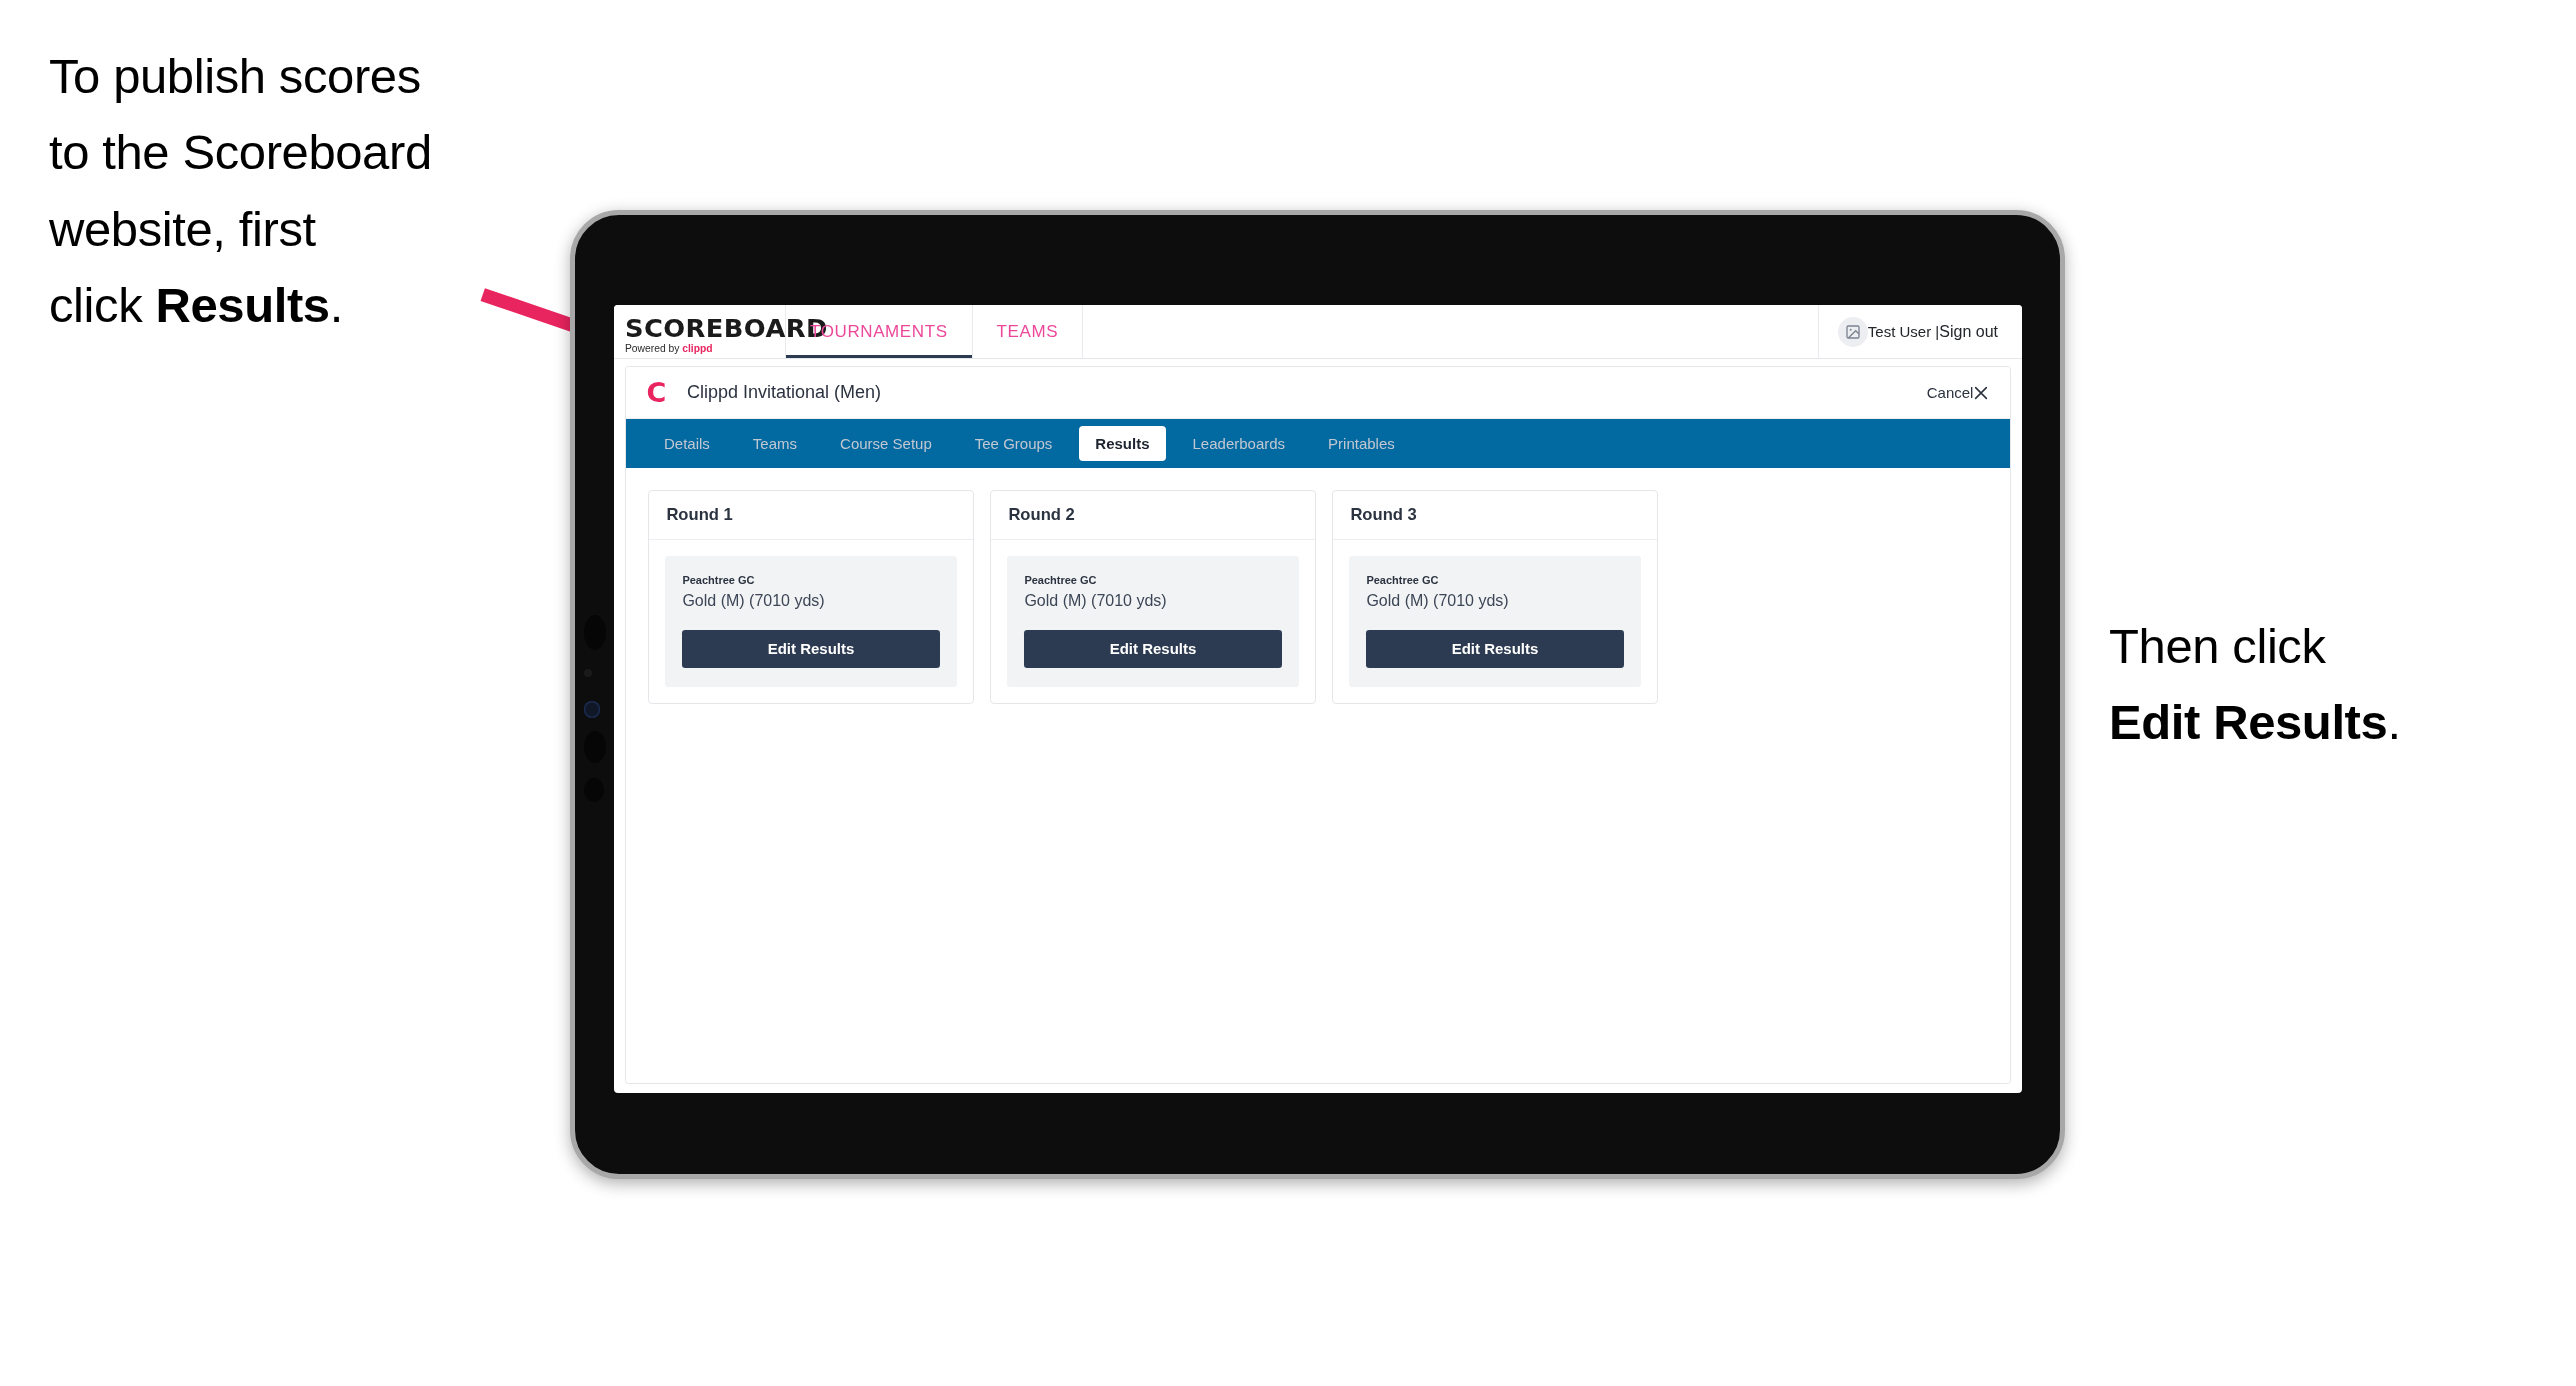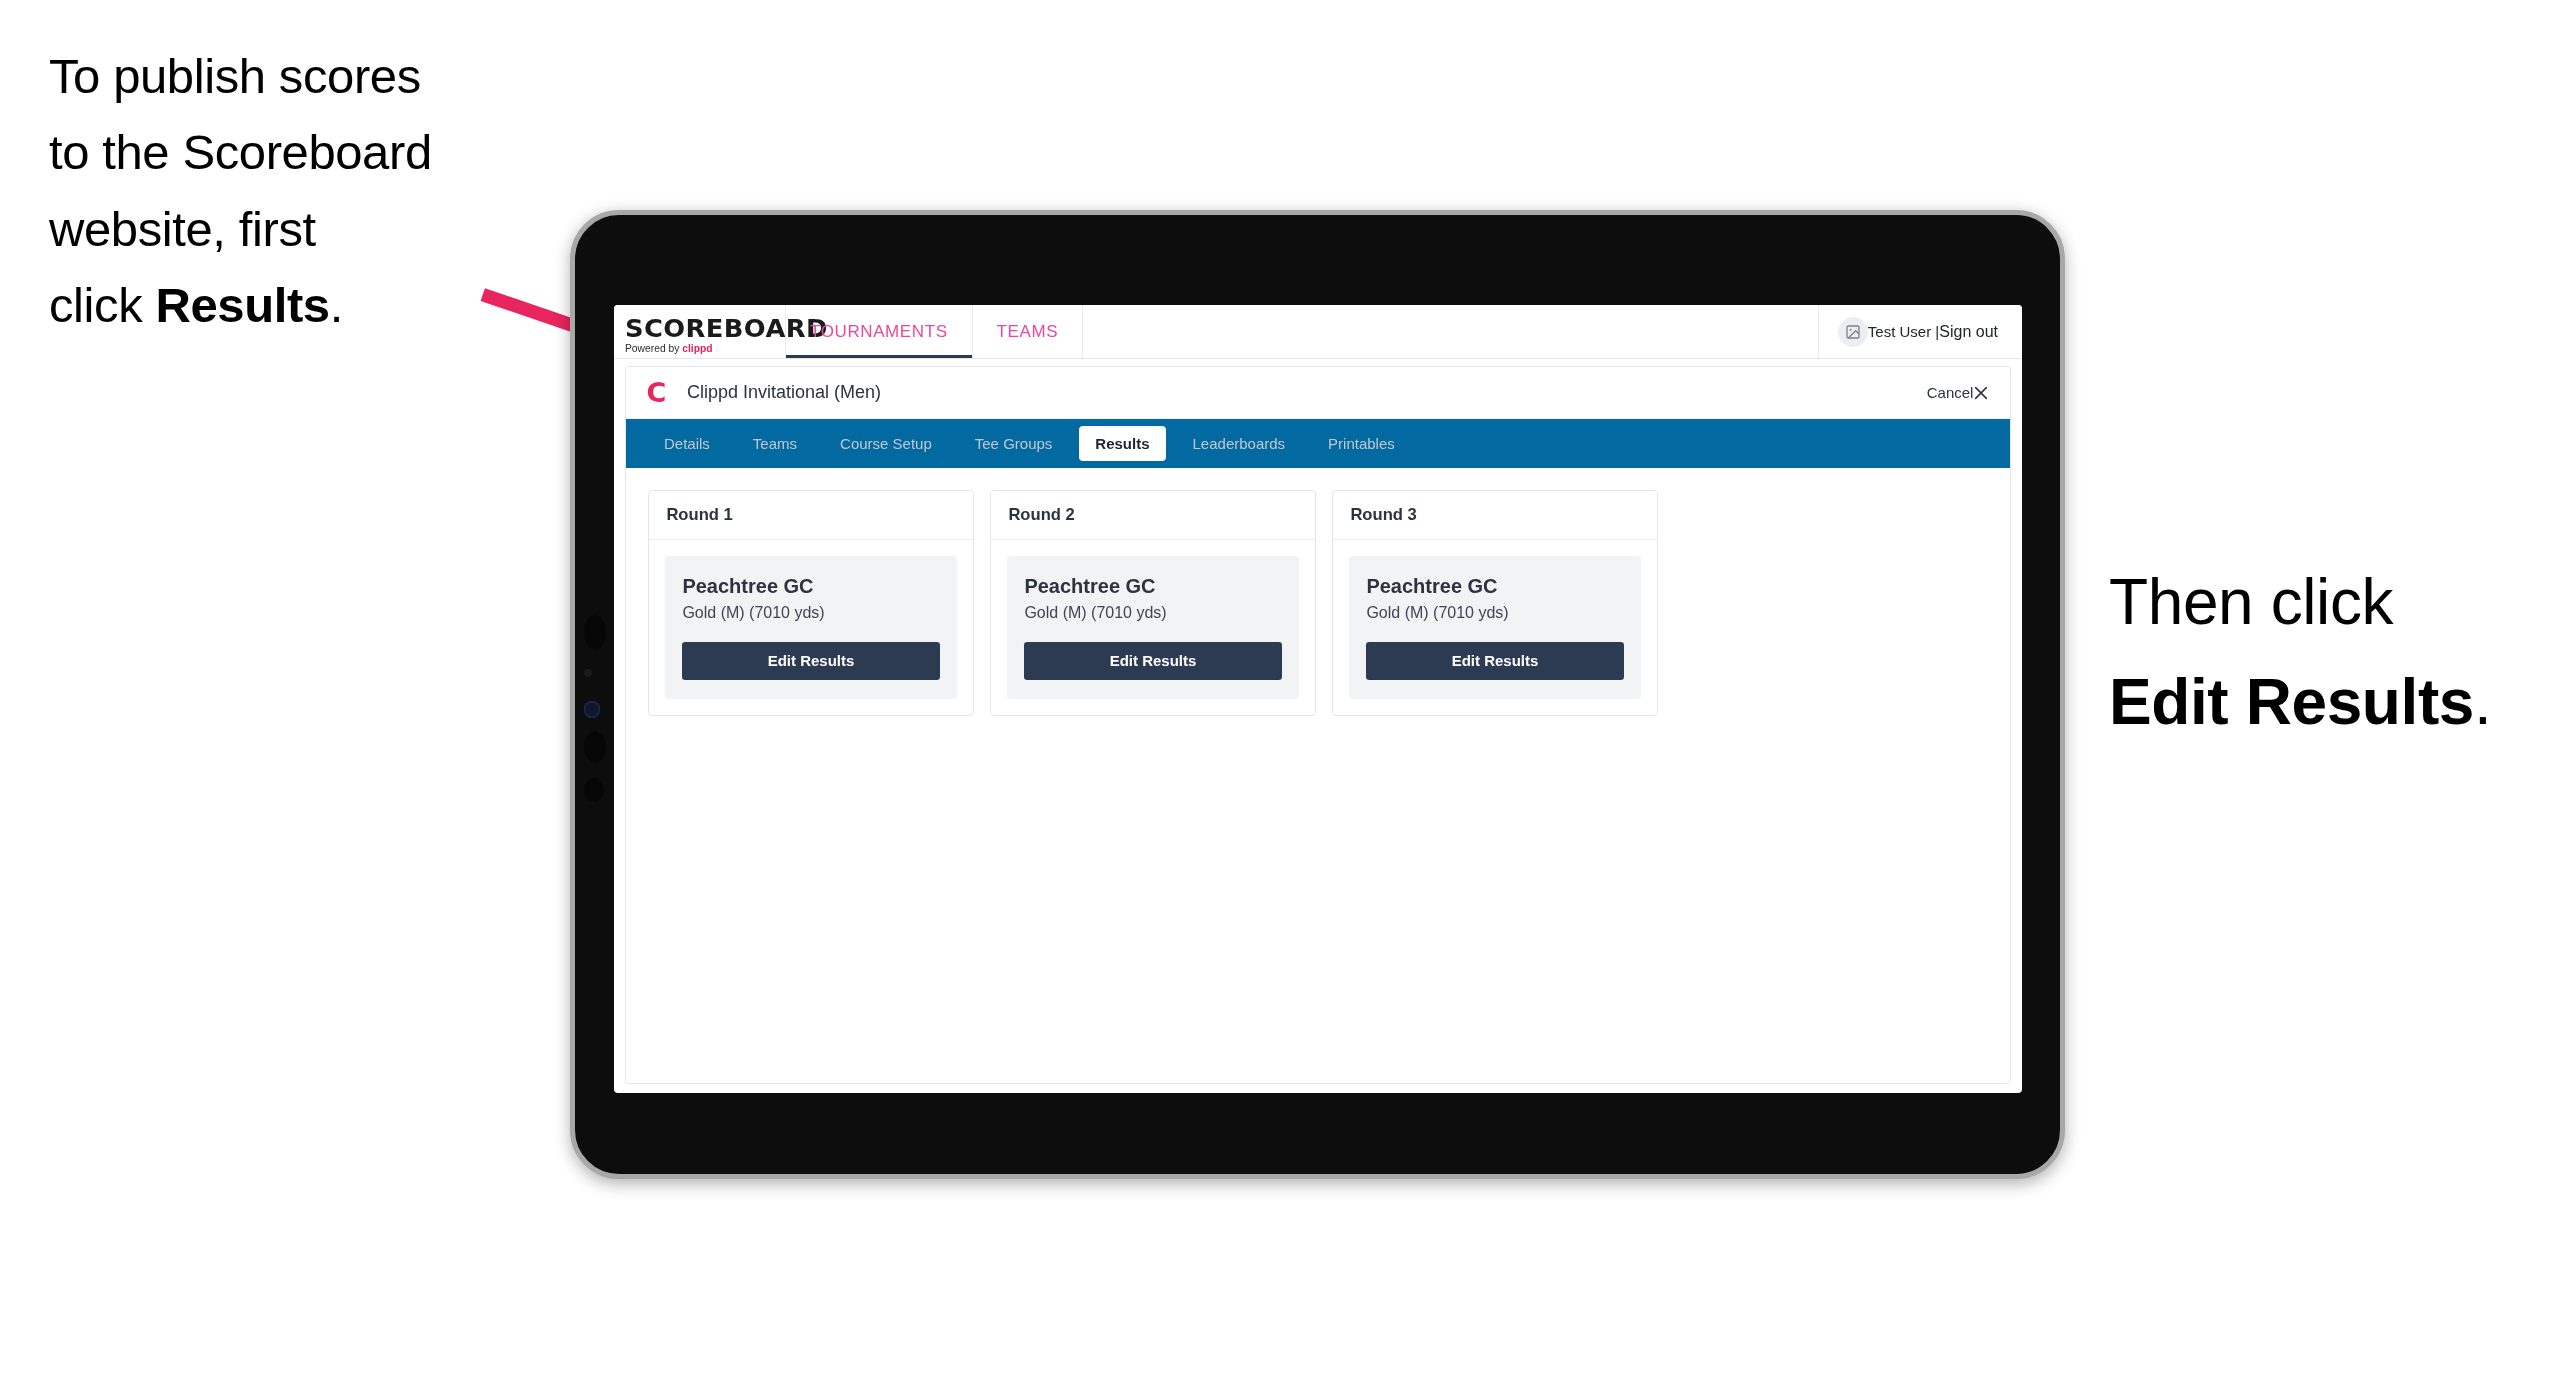--- a/index.html
+++ b/index.html
@@ -30,23 +30,23 @@
   }
   #annotation-left {
     left: 33px;
     top: 38px;
     width: 522px;
     font-size: 49px;
     line-height: 1.56;
   }
   #annotation-right {
     left: 2093px;
-    top: 553px;
+    top: 608px;
     width: 443px;
-    font-size: 64px;
+    font-size: 49px;
     line-height: 1.56;
   }
   .annotation b { font-weight: 700; }
 
   
   .arrow-svg { position: absolute; pointer-events: none; overflow: visible; }
   #arrow-left-svg  { left: 443px;  top: 269px; width: 554px; height: 222px; }
   #arrow-right-svg { left: 1590px; top: 593px; width: 475px; height: 127px; }
 
   
@@ -253,21 +253,21 @@
     color: #2c3340;
     text-align: right;
   }
   .round-card-body { padding: 16px; }
   .course-panel {
     background: #f1f3f5;
     border-radius: 3.2px;
     padding: 17.4px 17.4px 19px 17.4px;
   }
   .course-name {
-    font-size: 20px;
+    font-size: 11px;
     font-weight: 700;
     color: #2c3340;
     line-height: 1.35;
   }
   .course-tee {
     font-size: 16px;
     color: #3d4656;
     line-height: 1.4;
     margin-top: 1.6px;
   }

